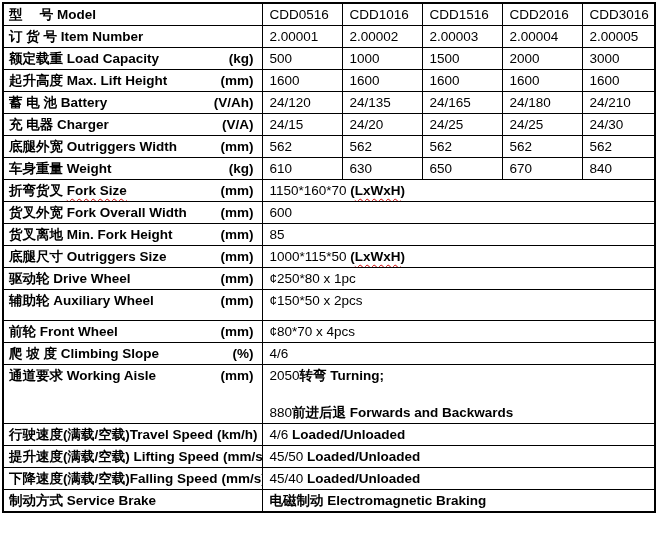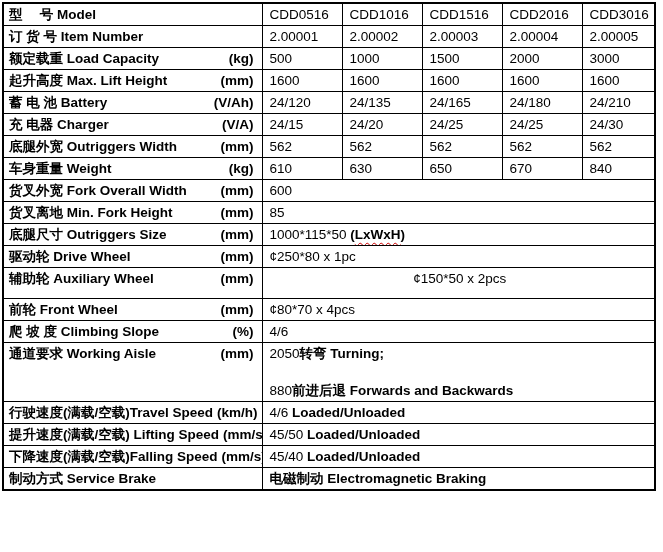--- a/index.html
+++ b/index.html
@@ -1,21 +1,21 @@
 <!DOCTYPE html>
 <html><head>
 <meta charset="utf-8">
 <style>
   html,body { margin:0; padding:0; background:#ffffff; }
   body { width:663px; height:552px; font-family:"Liberation Sans","DejaVu Sans",sans-serif; color:#000; }
   .wrap { padding:2px 0 0 2px; }
   table.spec { border-collapse:collapse; table-layout:fixed; width:654px; border:2px solid #000; }
   td { border:1px solid #000; padding:2px 4px 2px 7px; vertical-align:top; font-size:13.5px; line-height:17px; overflow:hidden; white-space:nowrap; }
   tr { height:21px; }
-  tr.tall { height:31px;text-align:center; }
+  tr.tall { height:31px; }
   tr.xtall { height:44px; }
   td.label { font-weight:bold; padding:2px 8px 2px 5px;margin-left:44px; }
   .lw { display:flex; justify-content:space-between; align-items:flex-start; gap:4px; }
   .lbl { white-space:nowrap; }
   .unit { white-space:nowrap; font-weight:bold; }
   .b { font-weight:bold; }
   .sq { text-decoration-line:underline; text-decoration-style:wavy; text-decoration-color:#cc0000; text-decoration-thickness:1px; text-underline-offset:3px; }
   .line2 { margin-top:20px; }
 </style>
 </head>
@@ -141,20 +141,29 @@
             </div>
           </td>
       <td class="val">610</td>
       <td class="val">630</td>
       <td class="val">650</td>
       <td class="val">670</td>
       <td class="val">840</td>
     </tr>
 
 
+    <tr>
+      <td class="label">
+            <div class="lw">
+              <span class="lbl"><span>折弯货叉 </span><span class="sq">Fork Size</span></span>
+              <span class="unit">(mm)</span>
+            </div>
+          </td>
+      <td class="val" colspan="5"><span>1150*160*70 </span><span class="b">(</span><span class="b sq">LxWxH</span><span class="b">)</span></td>
+    </tr>
 
     <tr>
       <td class="label">
             <div class="lw">
               <span class="lbl"><span>货叉外宽 Fork Overall Width</span></span>
               <span class="unit">(mm)</span>
             </div>
           </td>
       <td class="val" colspan="5"><span>600</span></td>
     </tr>

